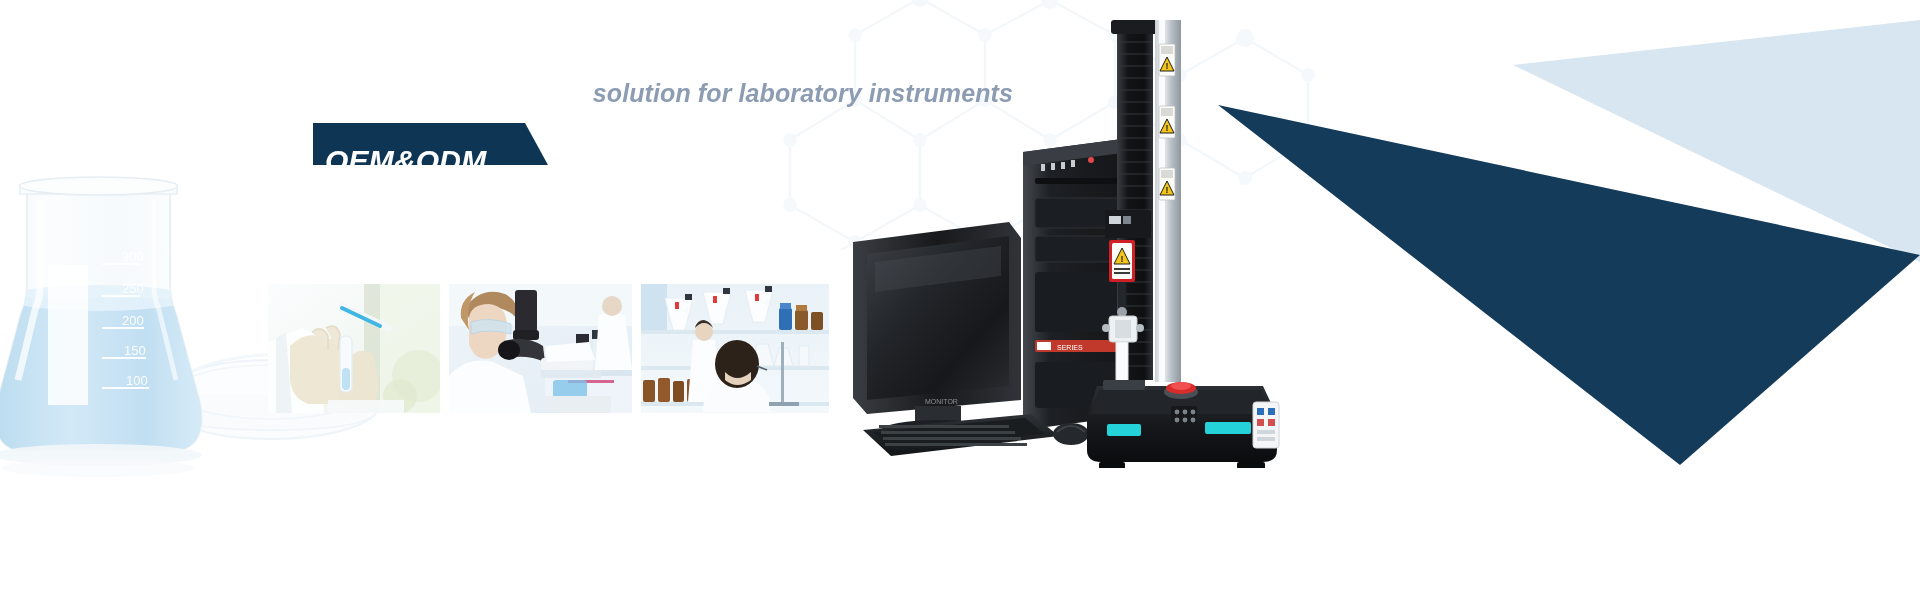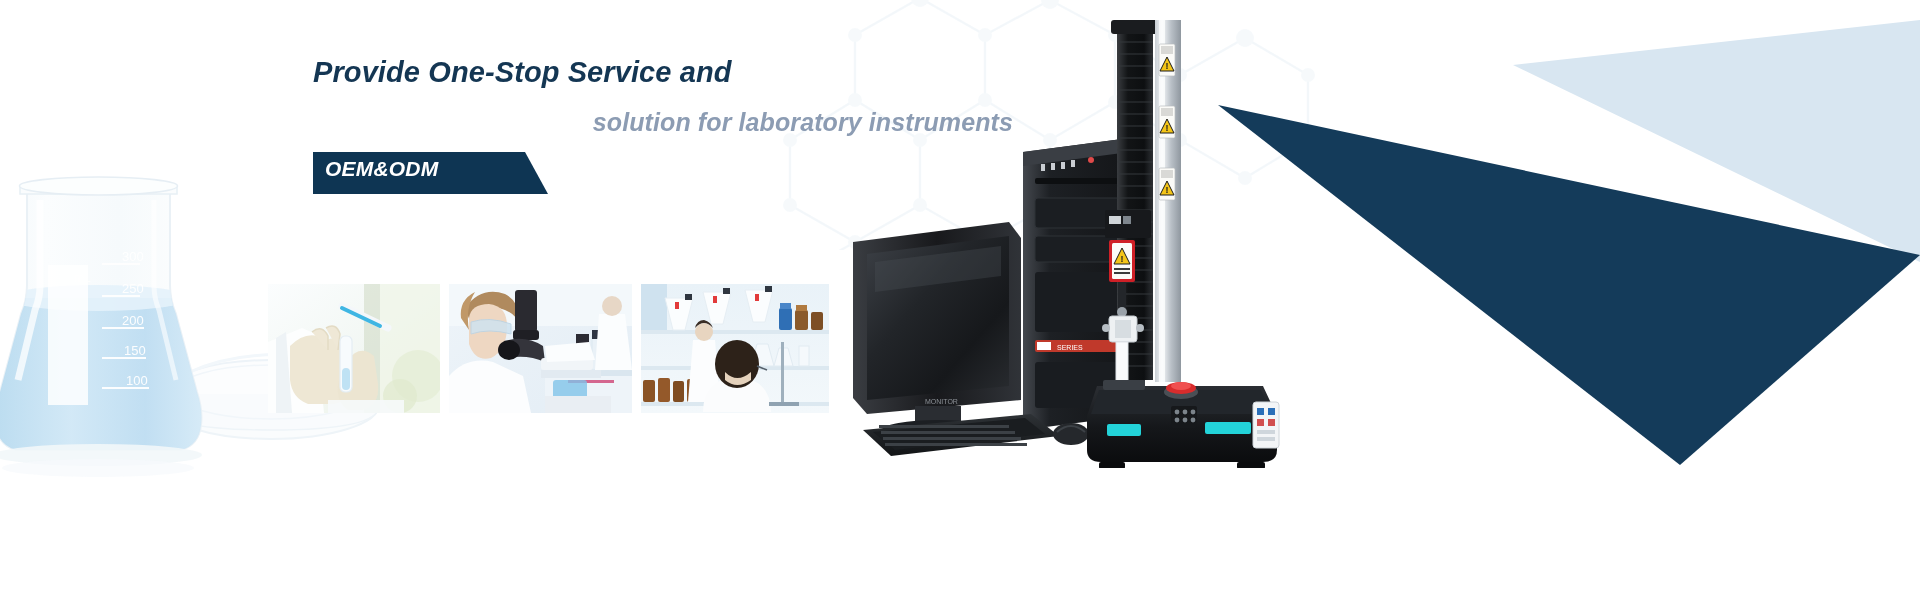--- a/index.html
+++ b/index.html
@@ -35,22 +35,22 @@
     text-align:right;
   }
   .badge-wrap { margin-top:17px; position:relative; display:inline-block; }
   .badge-shape {
     position:absolute; left:0; top:0; width:235px; height:42px;
     background:#0e3553;
     clip-path:polygon(0 0, 212px 0, 235px 42px, 0 42px);
   }
   .badge-label {
     position:relative; display:block;
-    padding:6px 34px 7px 12px;
-    font-size:21px; font-weight:bold; font-style:italic;
+    padding:22px 34px 7px 12px;
+    font-size:30px; font-weight:bold; font-style:italic;
     color:#ffffff; letter-spacing:.2px; line-height:1.05;
     white-space:nowrap;
   }
 
   
   .photo-strip { position:absolute; left:268px; top:284px; height:129px; display:flex; gap:9px; }
   .photo { position:relative; height:129px; overflow:hidden; }
   .photo svg { display:block; }
 
   
@@ -163,21 +163,20 @@
         <text x="132" y="285">100</text>
       </g>
       <text x="80" y="182" fill="#ffffff" font-family="Liberation Sans, sans-serif" font-size="12" opacity=".9">mL</text>
 
       <ellipse cx="104" cy="355" rx="104" ry="11" fill="#f2f7fa" opacity=".9"></ellipse>
       <ellipse cx="104" cy="368" rx="96" ry="9" fill="#f7fafc" opacity=".7"></ellipse>
     </g>
   </svg>
 
   <div class="copy">
-    <div class="headline-1">Provide One-Stop Service and</div>
     <div class="headline-2">solution for laboratory instruments</div>
     <div class="badge-wrap">
       <span class="badge-shape"></span>
       <span class="badge-label">OEM&amp;ODM</span>
     </div>
   </div>
 
   <div class="photo-strip">
 
     <div class="photo" style="width:172px">

